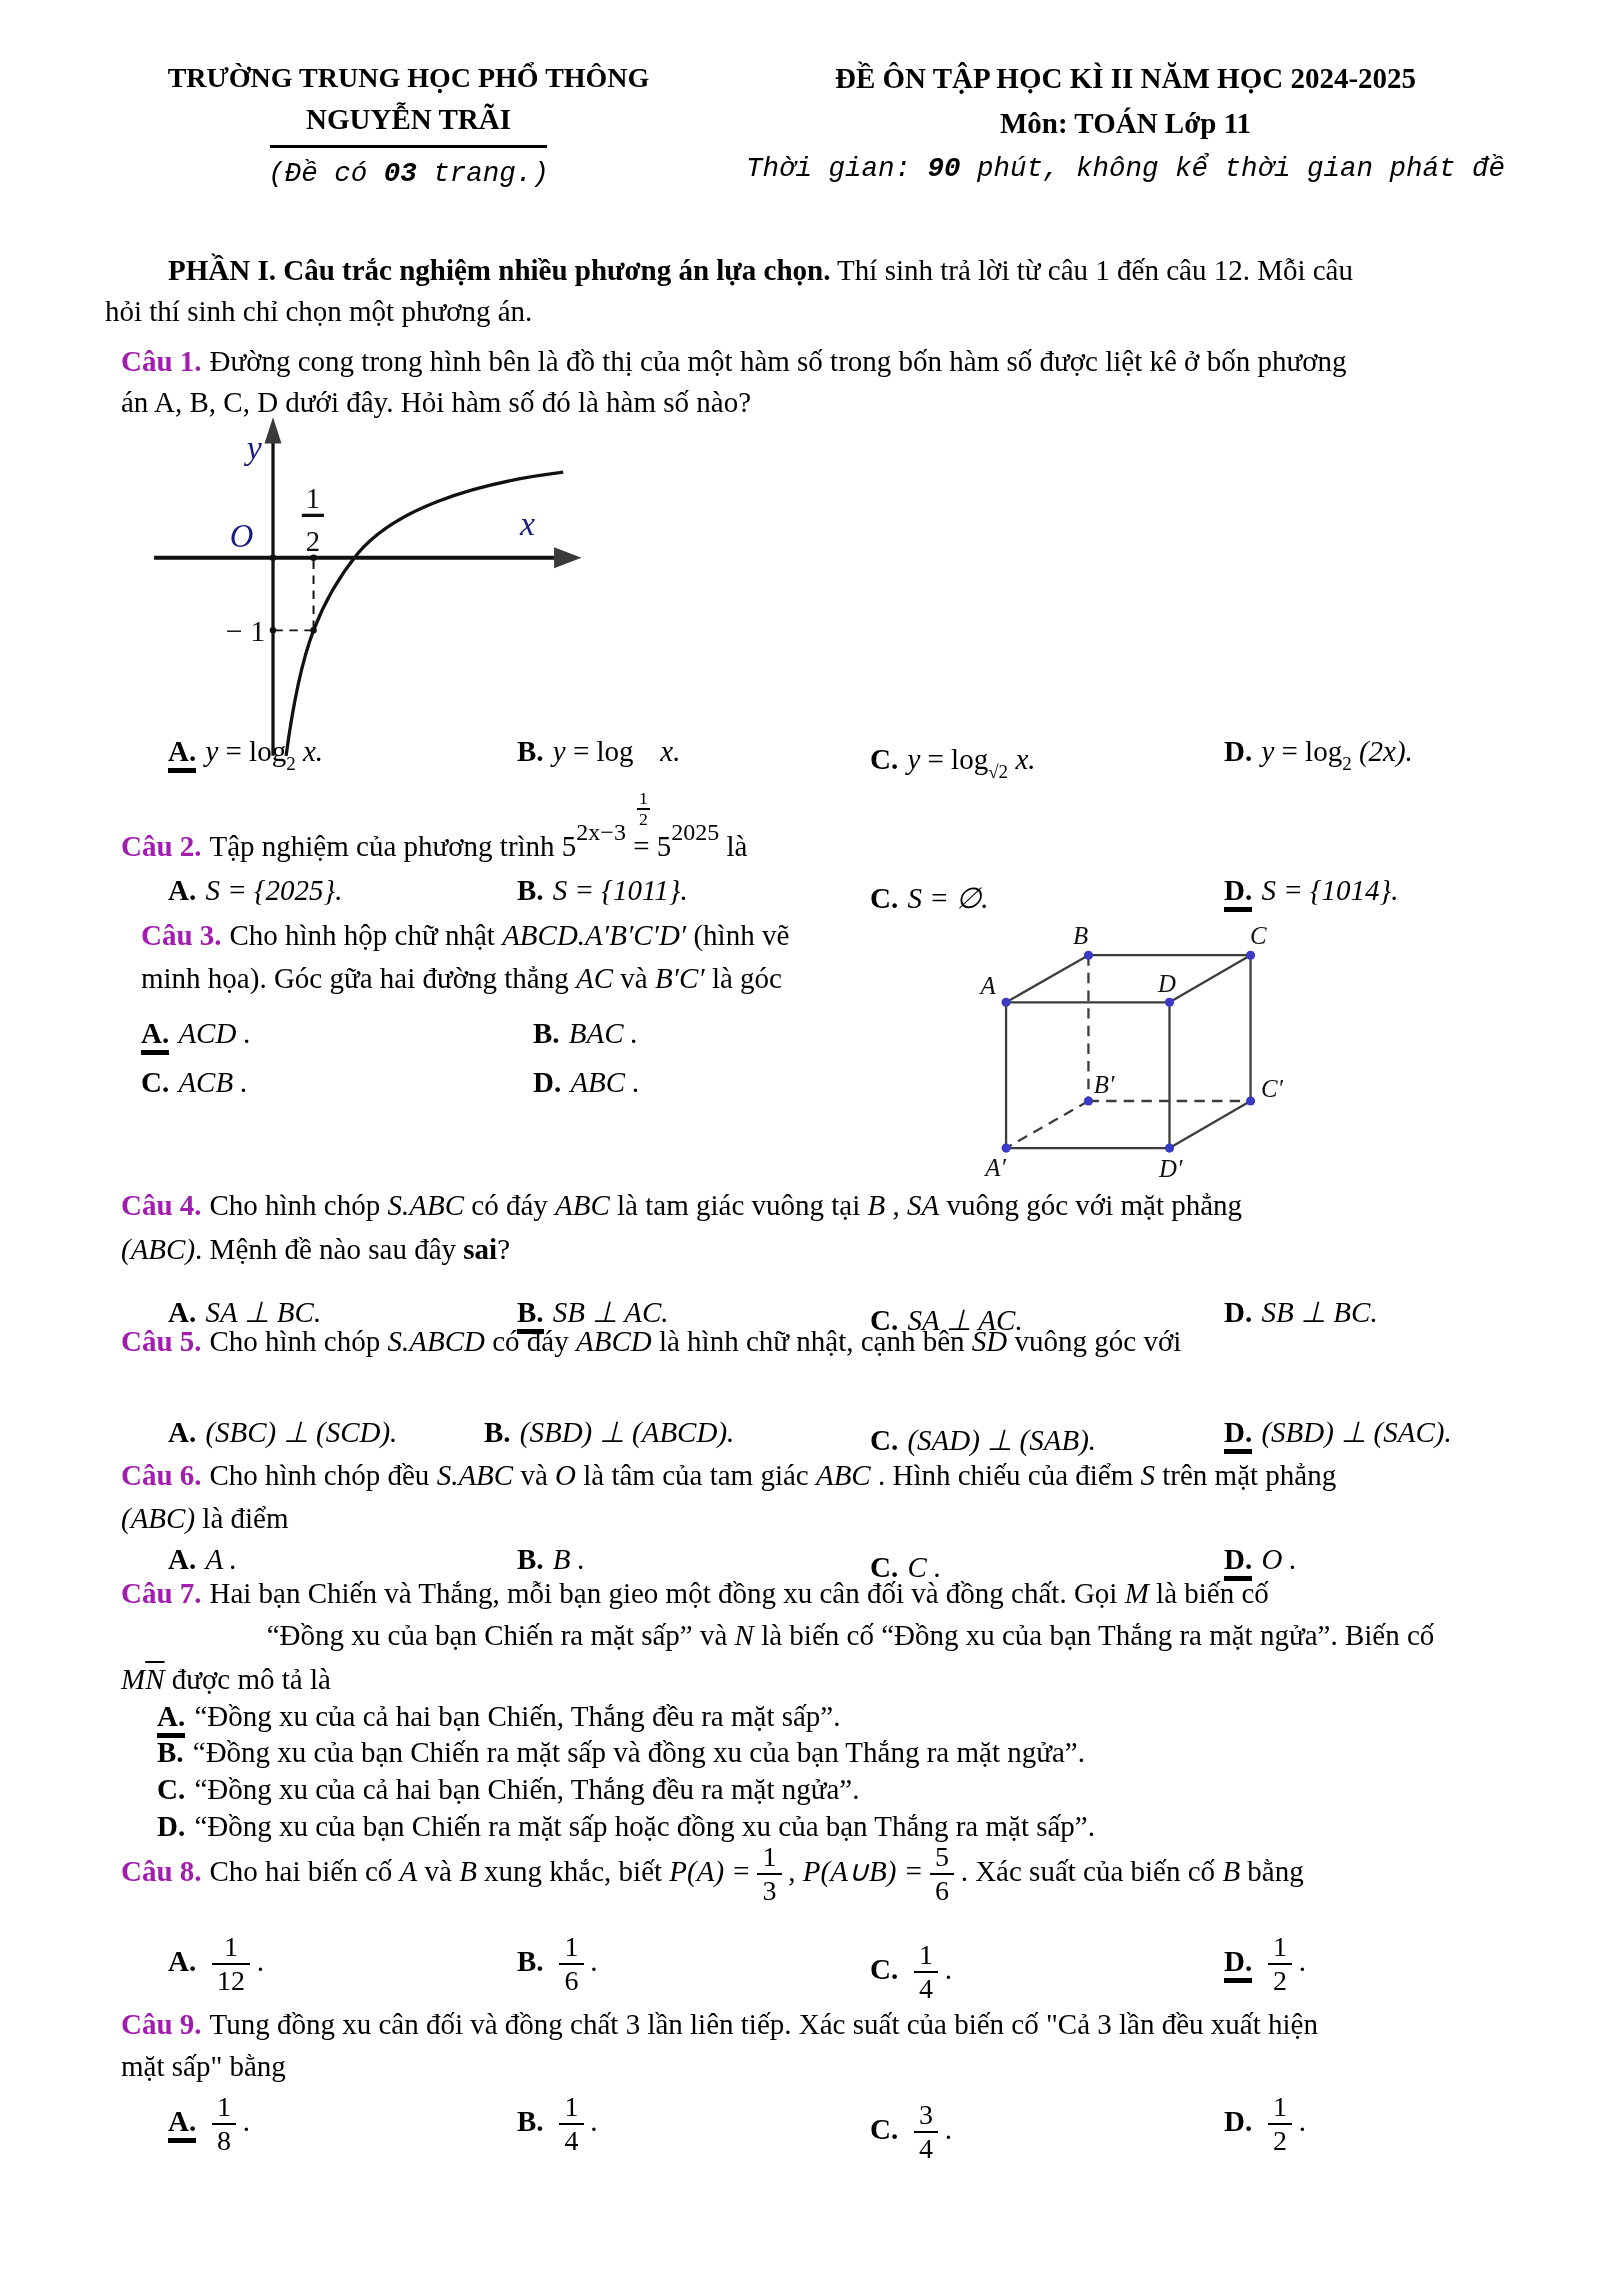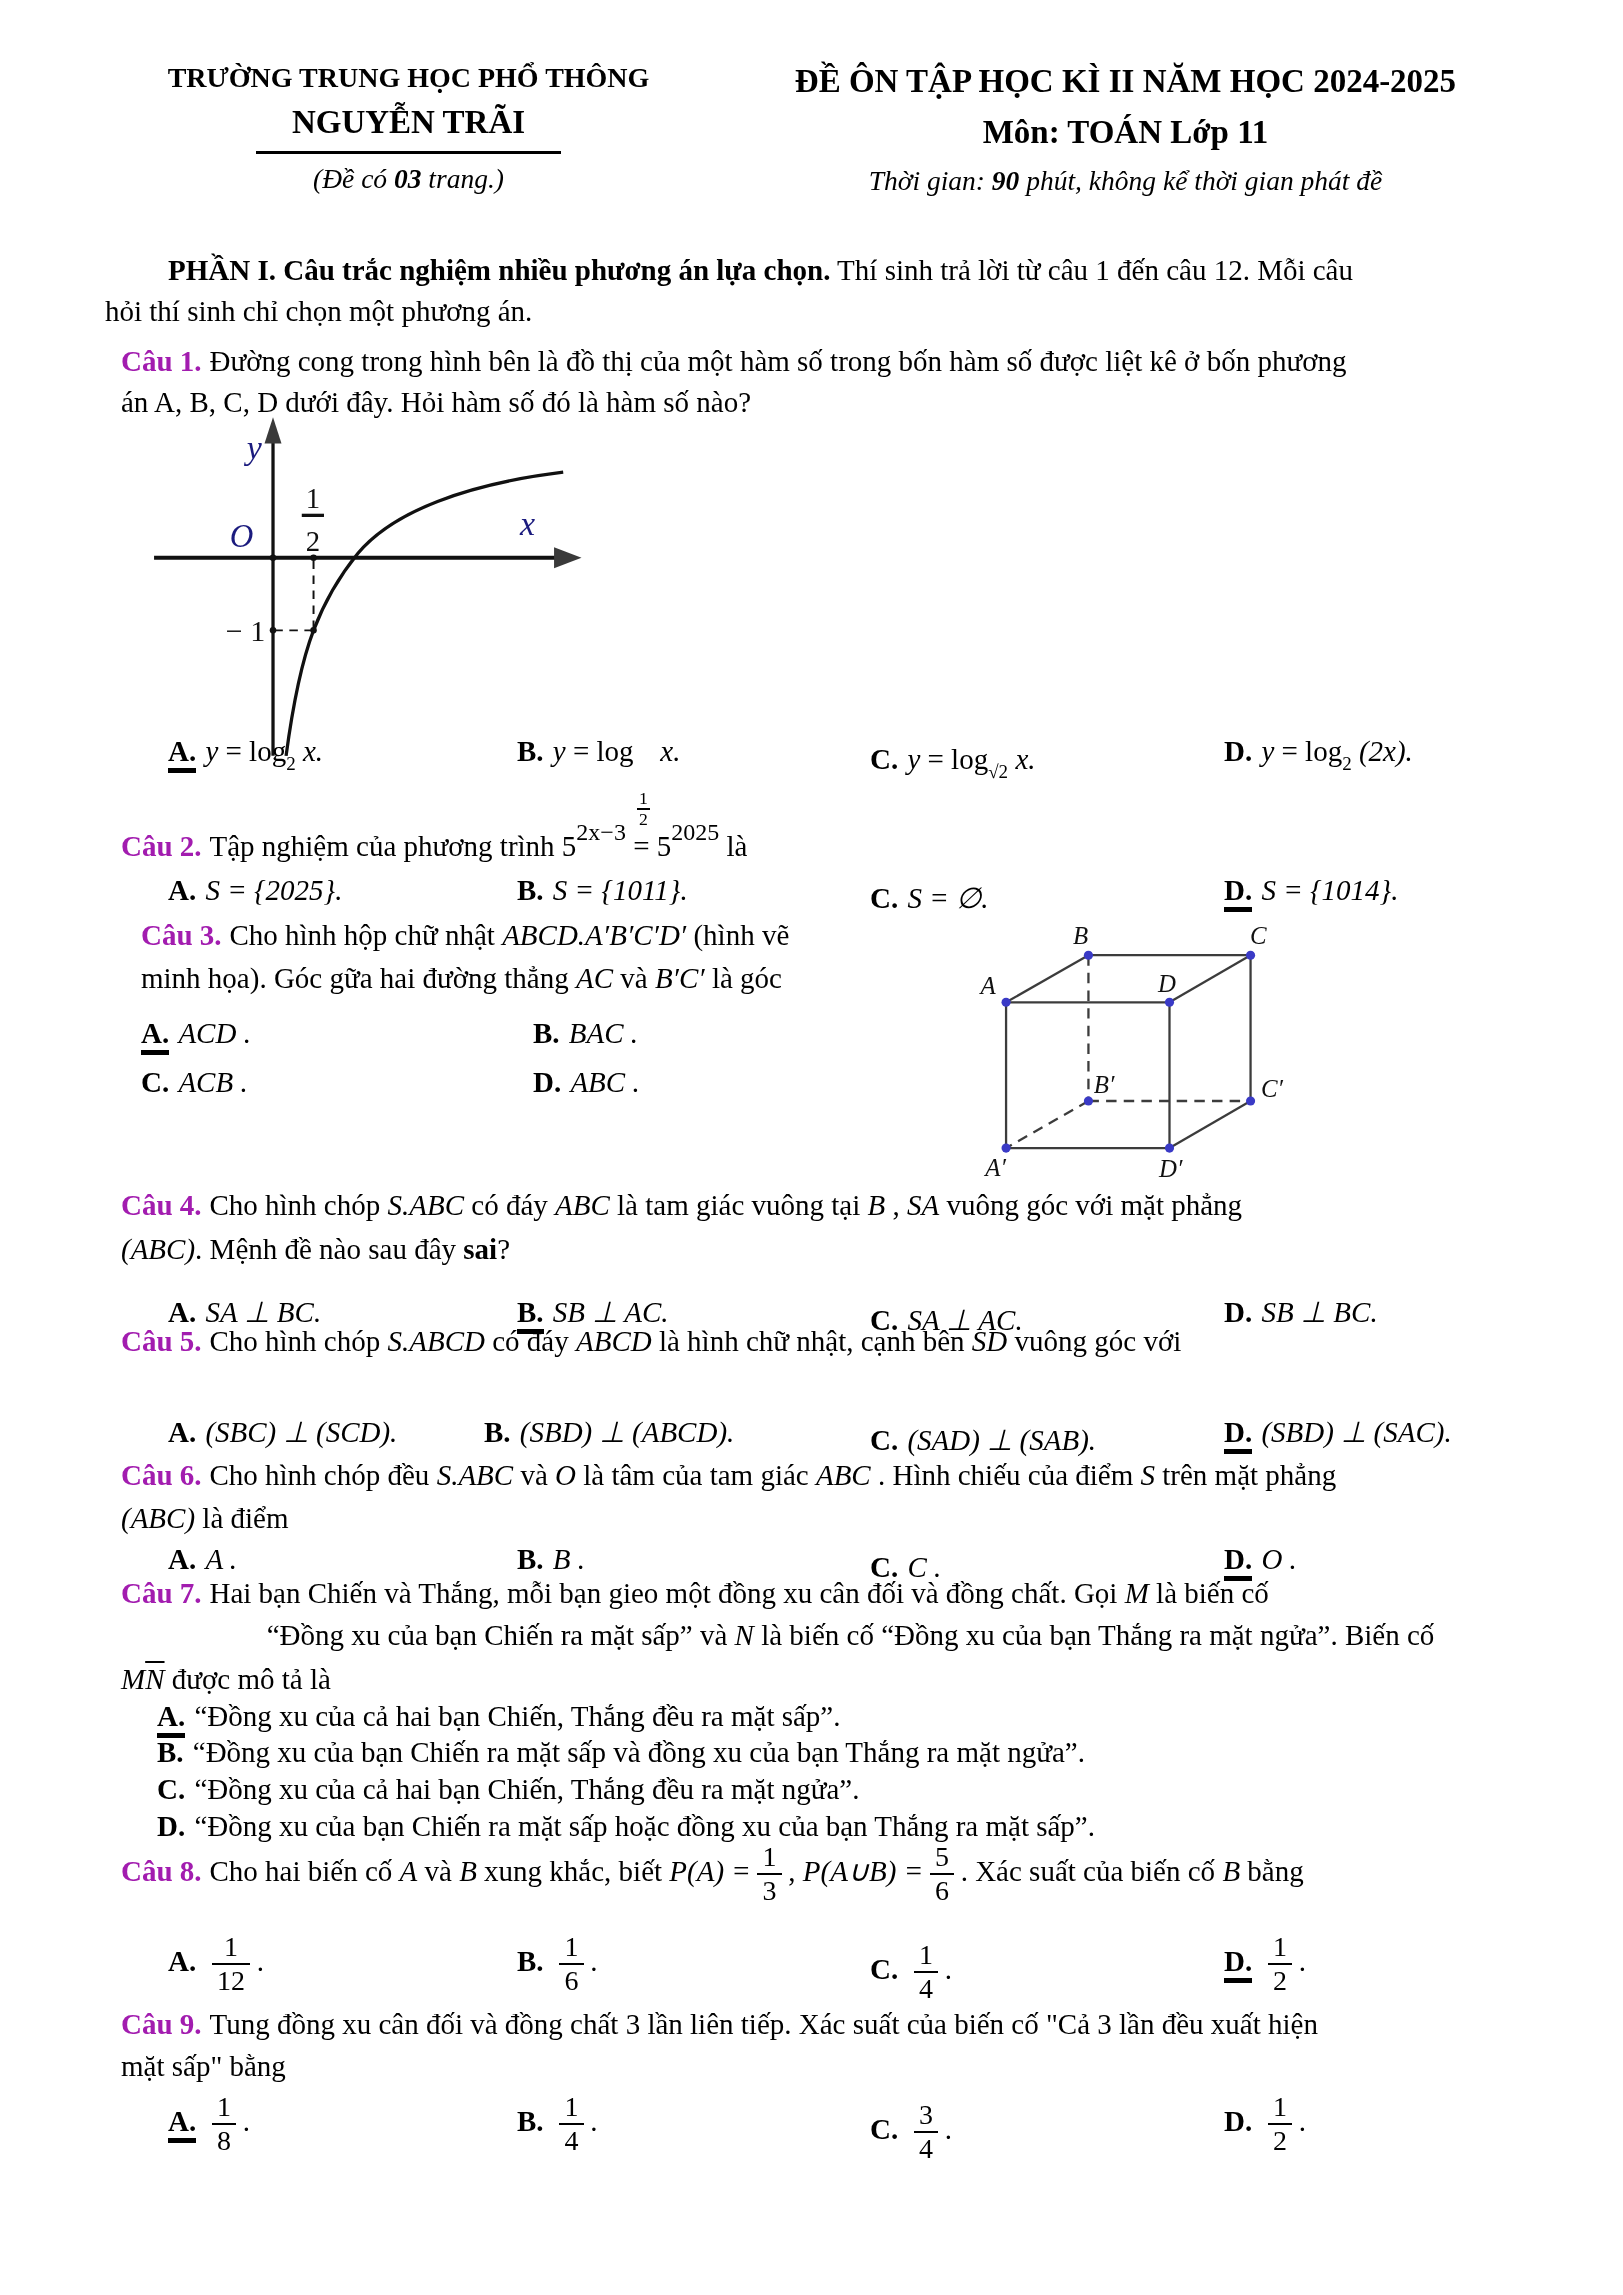--- a/index.html
+++ b/index.html
@@ -1,20 +1,20 @@
 <!DOCTYPE html>
 <html style="font-size:10.5px"><head>
 <meta charset="utf-8">
 <style>
   html,body{margin:0;padding:0;background:#ffffff;}
   .page{position:relative;width:1623px;height:2295px;background:#ffffff;overflow:hidden;
         font-family:"Liberation Serif",serif;font-size:29px;color:#000;line-height:1.42;}
   .abs{position:absolute;}
   .b{font-weight:700;}
-  .it{font-style:italic;}
+  .it{font-style:italic;font-family:Liberation Mono, monospace;}
   .m{font-style:italic;}
   .qlabel{color:#a21caf;font-weight:700;margin-right:7.9px;margin-top:48px;}
   .letter{font-weight:700;margin-right:9.2px;}
   .ul{display:inline-block;border-bottom:5.2px solid #000;padding-bottom:2px;line-height:1.05;}
   .cA{position:absolute;left:168px;top:0;}
   .cB{position:absolute;left:517px;top:0;}
   .cC{position:absolute;left:870px;top:8px;}
   .cD{position:absolute;left:1224px;top:0;}
   .c2A{position:absolute;left:141px;top:0;}
   .c2B{position:absolute;left:533px;top:0;}
@@ -22,21 +22,21 @@
   .sb{font-size:19px;vertical-align:-9.2px;}
   .sp{font-size:24px;vertical-align:15.7px;}
   .logsub{display:inline-flex;flex-direction:column;align-items:center;font-size:17.7px;line-height:1.08;vertical-align:-43px;margin:0 3.3px;}
   .logsub .d{border-top:2px solid #000;padding:0 2px;}
   .frac{display:inline-flex;flex-direction:column;align-items:center;vertical-align:middle;line-height:1.15;margin:0 6.5px;font-size:28px;}
   .frac .num{padding:0 5.2px;}
   .frac .den{border-top:2.6px solid #000;padding:0 5.2px;}
   .ovl{text-decoration:overline;}
   .hl{text-align:center;}
   .name-underline{display:inline-block;border-bottom:3.3px solid #000;padding:0 36px 5.2px 36px;}
-  .fs43{font-size:28px;} .fs44{font-size:33px;} .fs42{font-size:27.5px;}
+  .fs43{font-size:28px;} .fs44{font-size:29px;} .fs42{font-size:27.5px;}
 </style>
 </head>
 <body>
 
 <div class="page">
 
   <div class="abs hl" style="left:124px;top:58px;width:569px;">
     <div class="b fs43">TRƯỜNG TRUNG HỌC PHỔ THÔNG</div>
     <div style="margin-top:1.3px;">
       <span class="b fs44 name-underline">NGUYỄN TRÃI</span>

